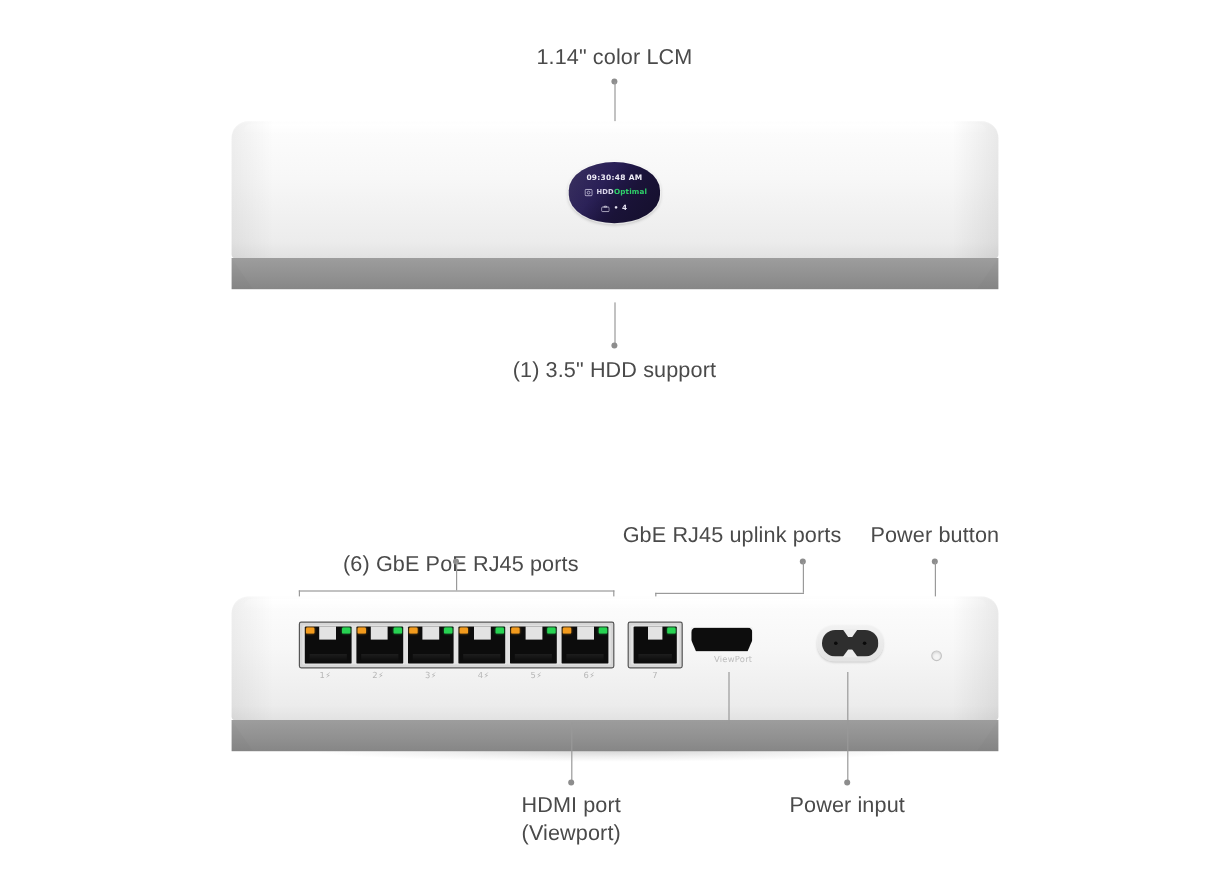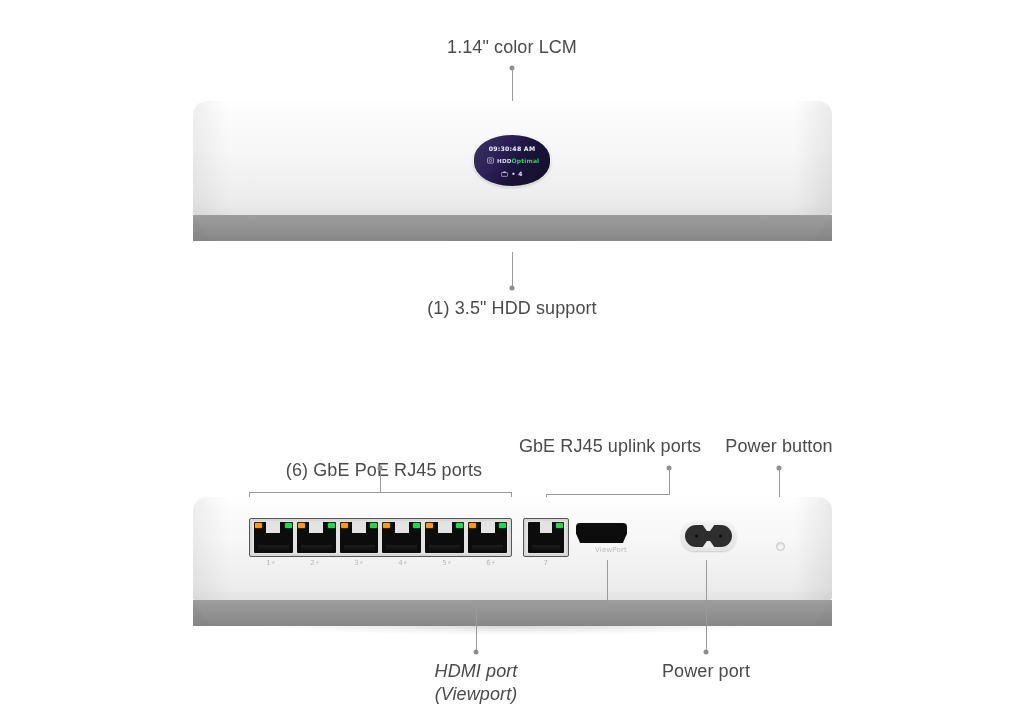--- a/index.html
+++ b/index.html
@@ -305,21 +305,21 @@
         <div class="pin" style="right:14px;"></div>
       </div>
 
       <div class="reset-hole" style="left:583px;top:45px;"></div>
     </div>
 
     <div class="leader-v" style="left:607px;top:560px;height:42px;"></div>
     <div class="leader-h" style="left:476px;top:602px;width:132px;"></div>
     <div class="leader-v" style="left:476px;top:602px;height:50px;"></div>
     <div class="dot" style="left:476px;top:652px;"></div>
-    <div class="callout center" style="left:476px;top:660px;font-style:italic;">HDMI port
+    <div class="callout center" style="left:476px;top:660px;">HDMI port
 (Viewport)</div>
 
     <div class="leader-v" style="left:706px;top:560px;height:92px;"></div>
     <div class="dot" style="left:706px;top:652px;"></div>
-    <div class="callout center" style="left:706px;top:660px;">Power port</div>
+    <div class="callout center" style="left:706px;top:660px;">Power input</div>
   </div>
 
 </div>
 
 </body></html>

